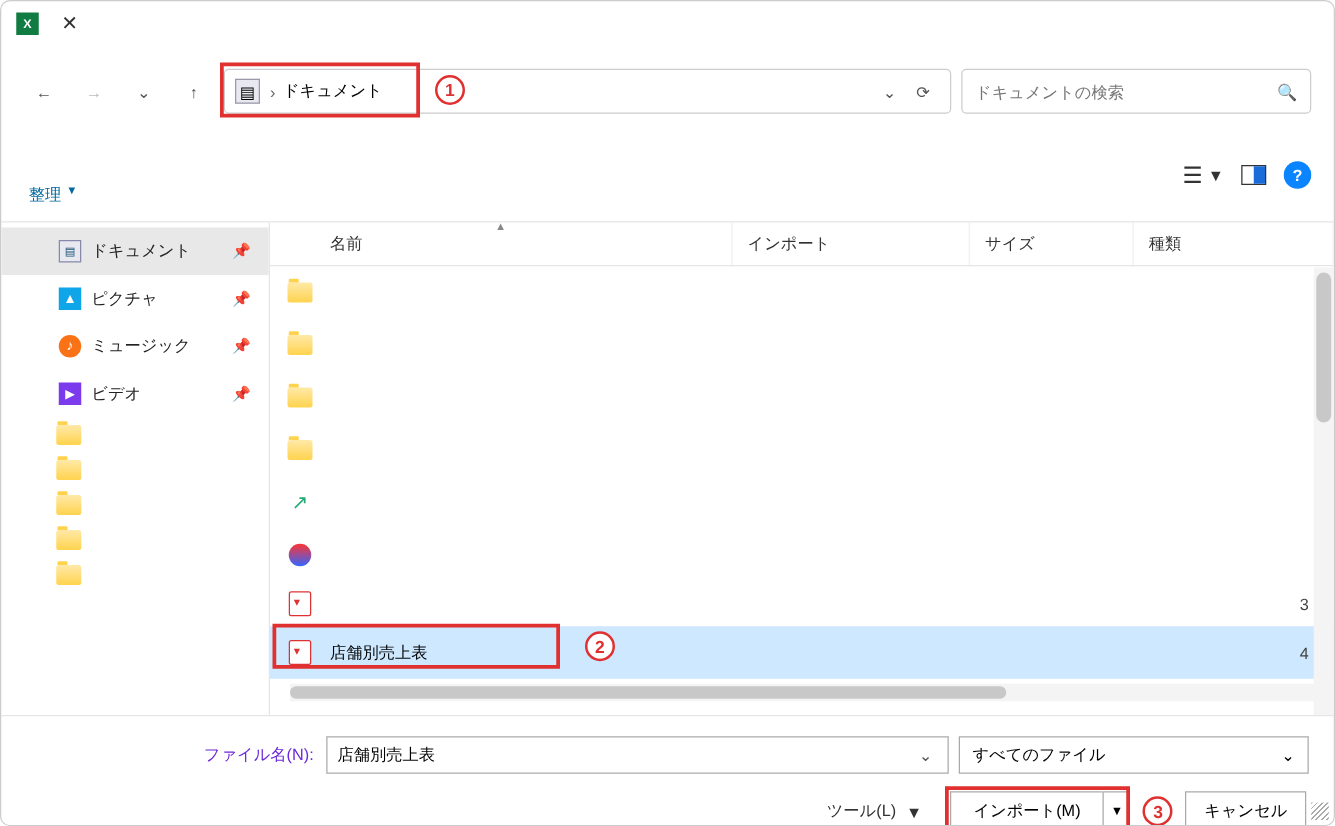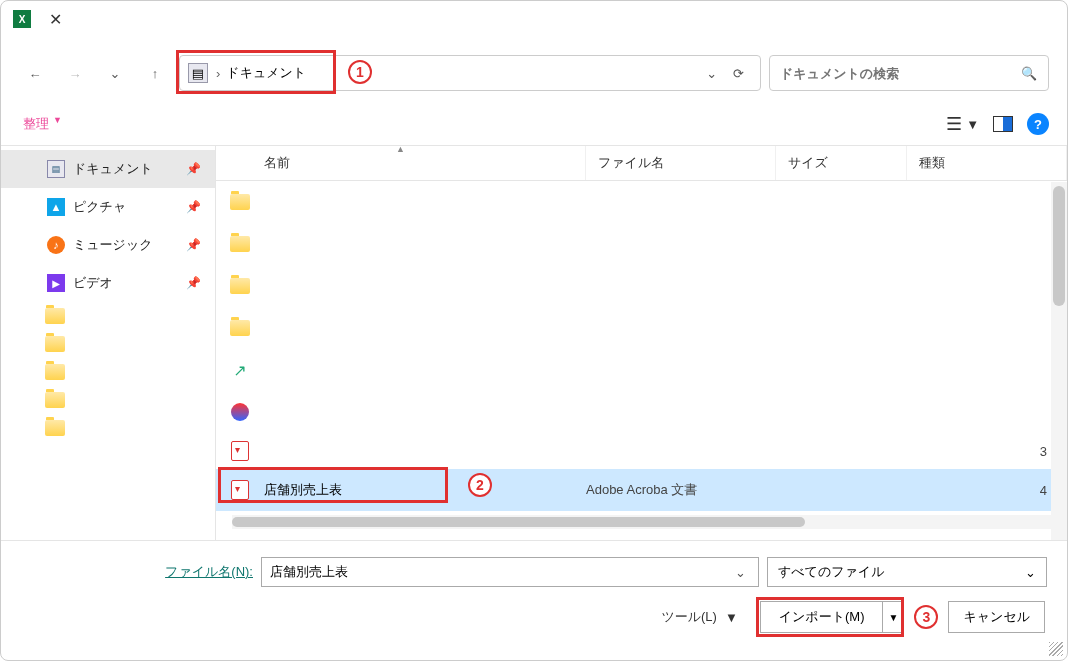--- a/index.html
+++ b/index.html
@@ -13,24 +13,24 @@
 .nav-btn.disabled { color: #bbb; }
 .addressbar { flex: 1; display: flex; align-items: center; border: 1px solid #ccc; border-radius: 4px; height: 36px; padding: 0 8px; position: relative; }
 .addressbar .loc-icon { width: 20px; height: 20px; background: #e8e8f0; border: 1px solid #99a; margin-right: 8px; display:flex; align-items:center; justify-content:center; }
 .addressbar .crumb { display: flex; align-items: center; gap: 6px; }
 .addressbar .chev { color: #666; }
 .addressbar .dd { margin-left: auto; color: #555; padding: 4px; }
 .addressbar .refresh { color: #555; padding: 4px 8px; margin-left: 4px; }
 .highlight-box { border: 3px solid #e03030; position: absolute; pointer-events: none; }
 .circle-num { position: absolute; width: 24px; height: 24px; border: 2px solid #e03030; border-radius: 50%; display: flex; align-items: center; justify-content: center; color: #e03030; font-weight: bold; font-size: 14px; background: #fff; pointer-events: none; }
 .searchbox { width: 280px; display: flex; align-items: center; border: 1px solid #ccc; border-radius: 4px; height: 36px; padding: 0 10px; color: #888; }
-.searchbox input { flex: 1; border: none; outline: none; background: transparent; color: #333; font-weight: bold; }
+.searchbox input { flex: 1; border: none; outline: none; background: transparent; color: #333; }
 .searchbox .sicon { color: #555; }
 .toolbar { display: flex; align-items: center; padding: 6px 18px; border-bottom: 1px solid #e5e5e5; gap: 18px; }
-.tool-item { display: flex; align-items: flex-start; gap: 4px; color: #ec4899; cursor: pointer; padding: 6px 4px; }
+.tool-item { display: flex; align-items: flex-start; gap: 4px; color: #0369a1; cursor: pointer; padding: 6px 4px; margin-top: 32px; }
 .tool-item .dd-small { font-size: 9px; }
 .tool-right { margin-left: auto; display: flex; align-items: center; gap: 14px; }
 .view-icon { display:flex; align-items:center; gap:4px; color:#333; cursor:pointer; }
 .preview-icon { width: 20px; height: 16px; border: 1px solid #333; position: relative; }
 .preview-icon::after { content:''; position:absolute; right:0; top:0; width:9px; height:100%; background:#1a6dd8; }
 .help-icon { width: 22px; height: 22px; border-radius: 50%; background: #0a84ff; color: #fff; display: flex; align-items: center; justify-content: center; font-weight: bold; cursor:pointer; }
 .main { display: flex; height: 395px; border-bottom: 1px solid #e5e5e5; }
 .sidebar { width: 215px; border-right: 1px solid #e5e5e5; overflow-y: auto; padding-top: 4px; }
 .side-item { display: flex; align-items: center; padding: 10px 14px 10px 44px; position: relative; cursor: pointer; }
 .side-item.selected { background: #e8e8e8; }
@@ -61,21 +61,21 @@
 .file-row .ftype { width: 160px; color: #444; }
 .file-row .fsize { flex:1; text-align: right; padding-right: 20px; color:#444; }
 .pdf-ic { width:18px; height:20px; border:1px solid #d33; border-radius:2px; position:relative; background:#fff; }
 .pdf-ic::after { content:'▾'; color:#d33; font-size:10px; position:absolute; left:3px; top:2px; }
 .scrollbar-v { position:absolute; right:0; top:36px; bottom:0; width:16px; background:#f4f4f4; }
 .scrollbar-v .thumb { position:absolute; left:2px; right:2px; top:4px; height:120px; background:#c8c8c8; border-radius:6px; }
 .scrollbar-h { height:14px; background:#f4f4f4; margin: 4px 16px 0 16px; position:relative; }
 .scrollbar-h .thumb { position:absolute; top:2px; bottom:2px; left:0; width:70%; background:#c8c8c8; border-radius:6px; }
 .bottom { padding: 16px 20px 16px 20px; }
 .filename-row { display:flex; align-items:center; gap:8px; margin-bottom: 14px; padding-left: 140px; }
-.filename-row label { width: 92px; text-align: right; color:#0f766e;text-decoration:underline; }
+.filename-row label { width: 92px; text-align: center; color:#6d28d9; }
 .filename-input { flex:1; display:flex; align-items:center; border:1px solid #aaa; height:30px; padding: 0 8px; }
 .filename-input input { flex:1; border:none; outline:none; }
 .filename-dd { color:#555; cursor:pointer; padding: 0 4px; }
 .filter-select { width: 280px; border:1px solid #aaa; height:30px; display:flex; align-items:center; padding: 2px 10px; justify-content:space-between; cursor:pointer; }
 .action-row { display:flex; align-items:center; justify-content:flex-end; gap: 10px; padding-right: 2px; position: relative; }
 .tools-link { display:flex; align-items:center; gap:8px; color:#333; cursor:pointer; margin-right: 12px; }
 .btn { border:1px solid #aaa; height:32px; padding: 0 14px; display:flex; align-items:center; background:#fff; cursor:pointer; }
 .btn-split { display:flex; }
 .btn-split .main-part { border:1px solid #aaa; border-right:none; height:32px; padding:0 18px; display:flex; align-items:center; }
 .btn-split .dd-part { border:1px solid #aaa; height:32px; width:22px; display:flex; align-items:center; justify-content:center; background:#fff; }
@@ -166,21 +166,21 @@
         <div class="folder-ic"></div>
       </div>
   </div>
 
   <div class="filelist">
     <div class="file-header">
       <div class="col col-name">
         <span class="sort-ind">▲</span>
         <span>名前</span>
       </div>
-      <div class="col col-date">ファイル名</div>
+      <div class="col col-date">インポート</div>
       <div class="col col-size">サイズ</div>
       <div class="col col-type">種類</div>
     </div>
     <div class="file-rows">
       <div class="file-row">
           <div class="ficon">
             <div class="folder-ic"></div>
           </div>
         </div>
       <div class="file-row">
@@ -217,21 +217,20 @@
           <div class="ftype"></div>
         <div class="fsize">3</div>
       </div>
       <div class="file-row selected" style="position:relative;">
         <div class="highlight-box" style="left:2px; top:-2px; width:230px; height:36px;"></div>
         <div class="circle-num" style="left:252px; top:4px;">2</div>
         <div class="ficon">
             <div class="pdf-ic"></div>
           </div>
         <div class="fname">店舗別売上表</div>
-        <div class="ftype">Adobe Acroba 文書</div>
         <div class="fsize">4</div>
       </div>
       <div class="scrollbar-h">
           <div class="thumb"></div>
         </div>
     </div>
     <div class="scrollbar-v">
         <div class="thumb"></div>
       </div>
   </div>

